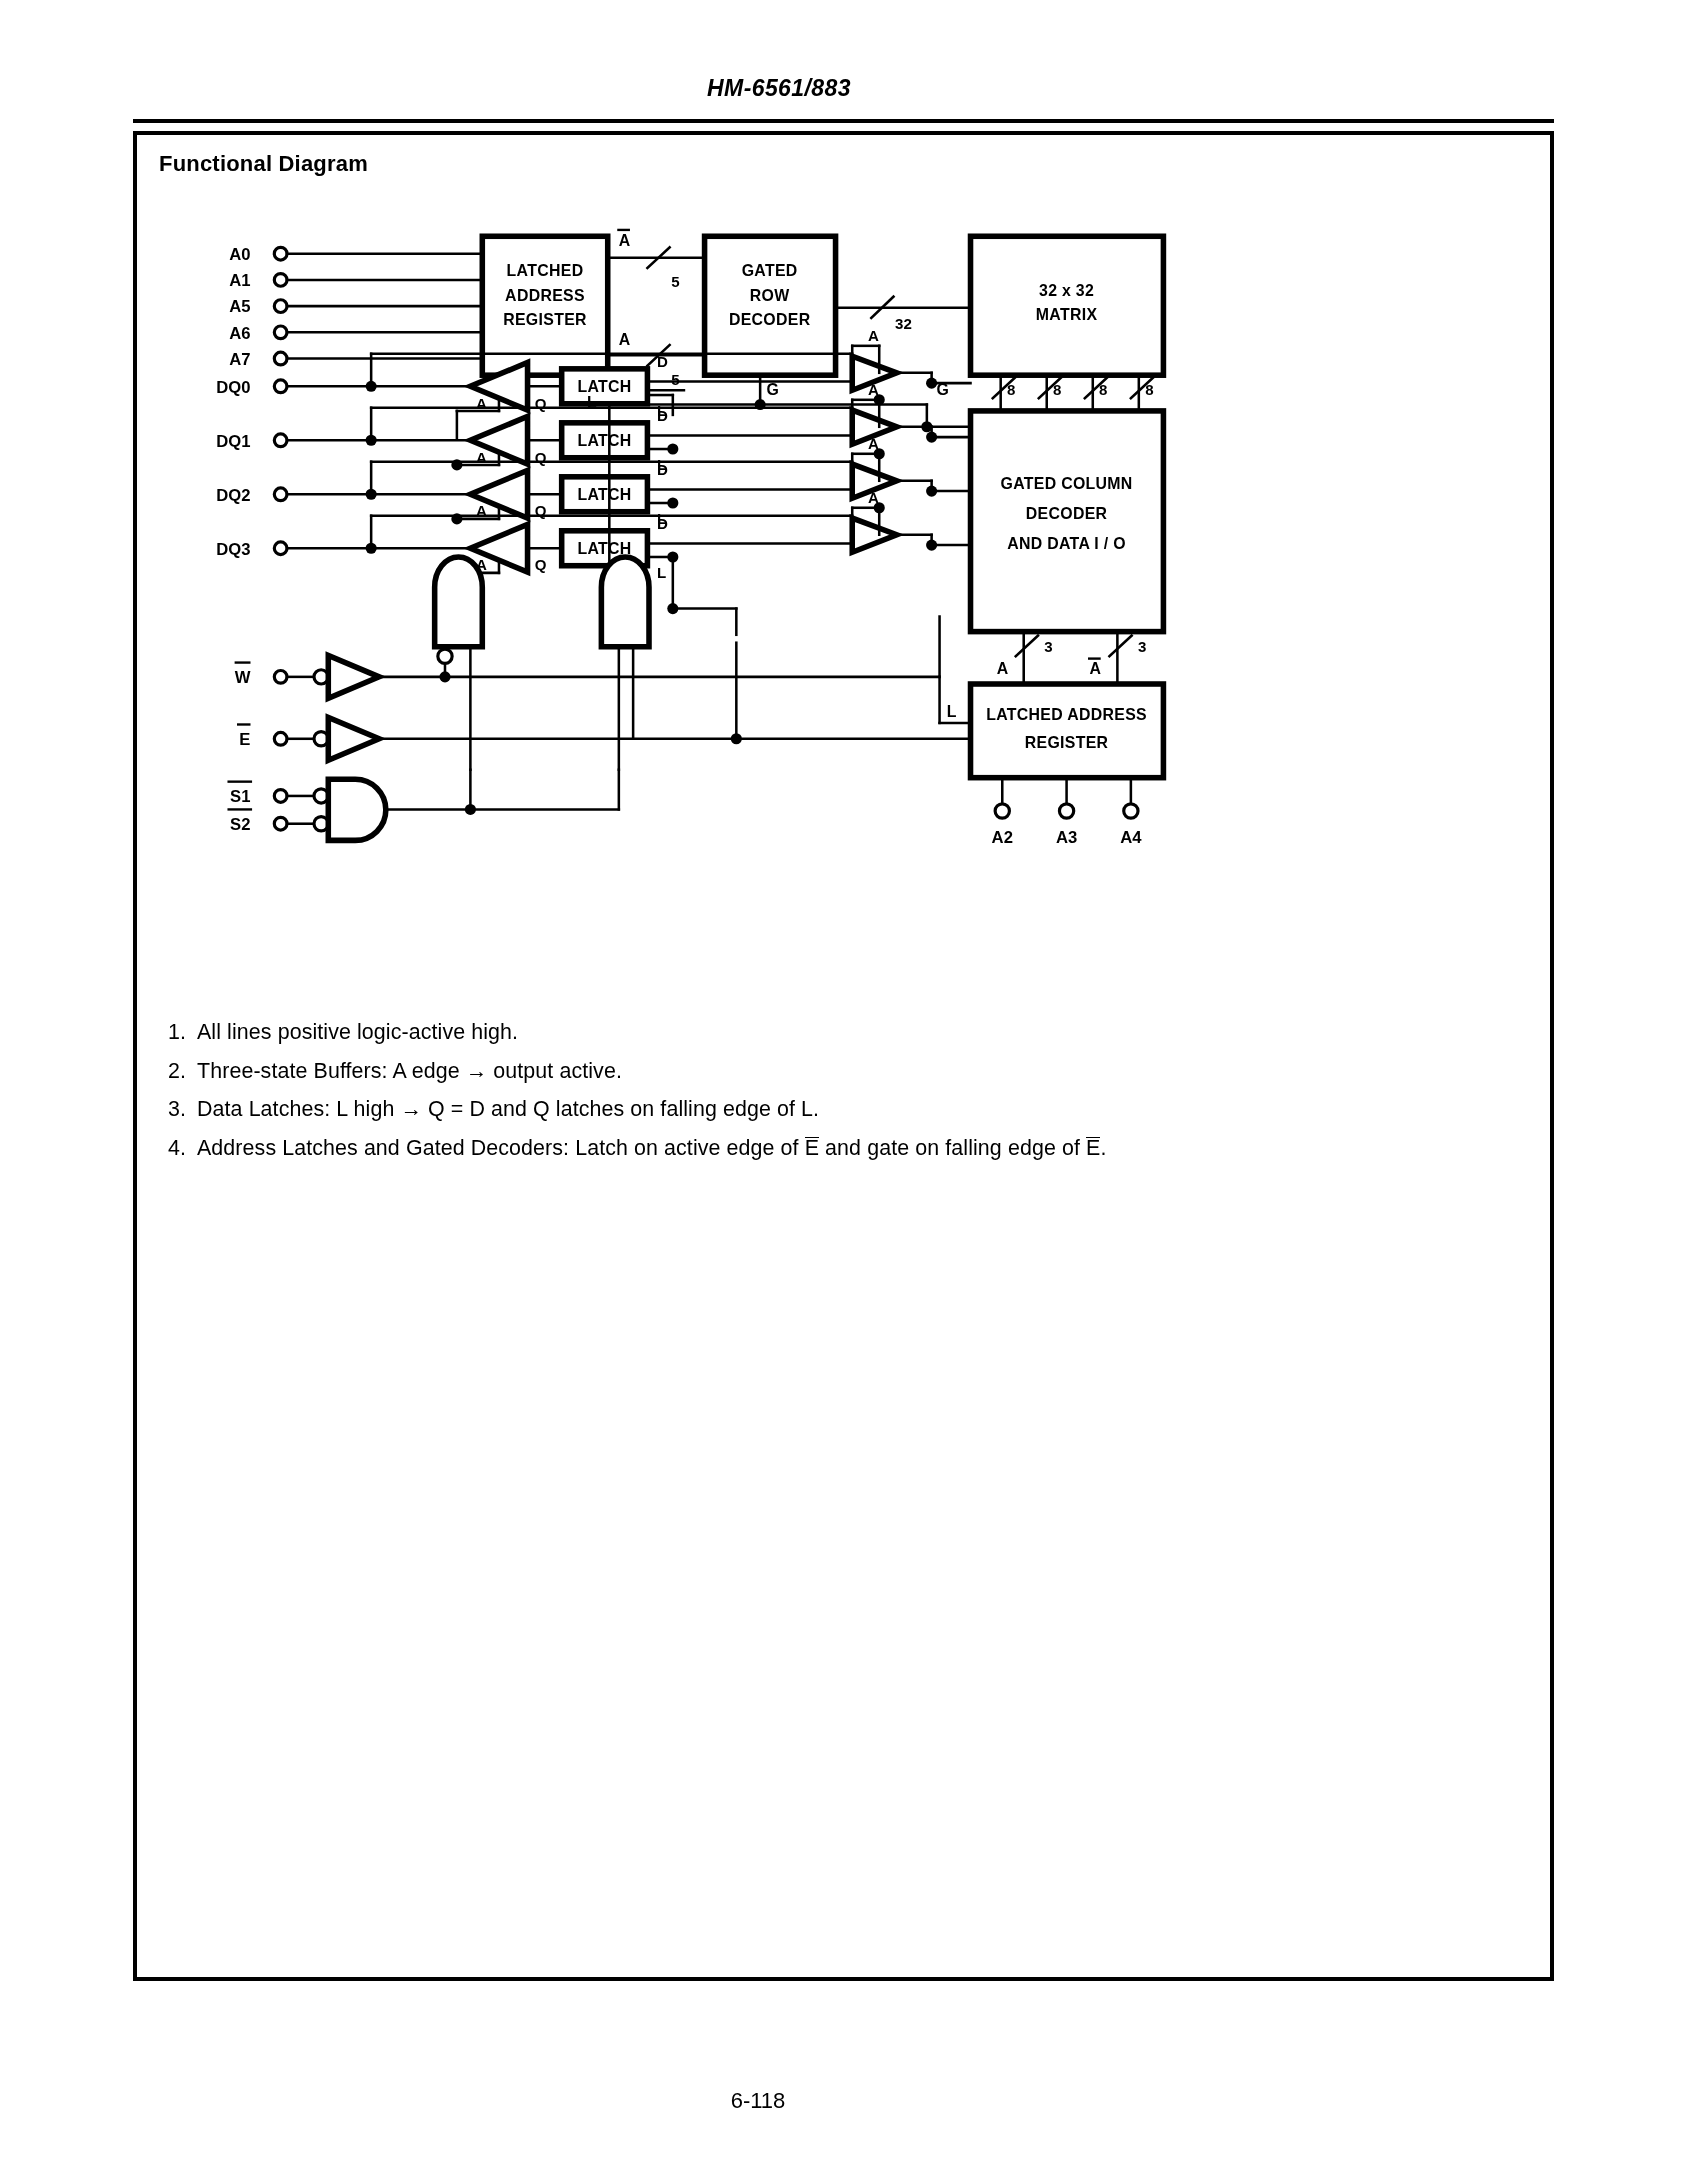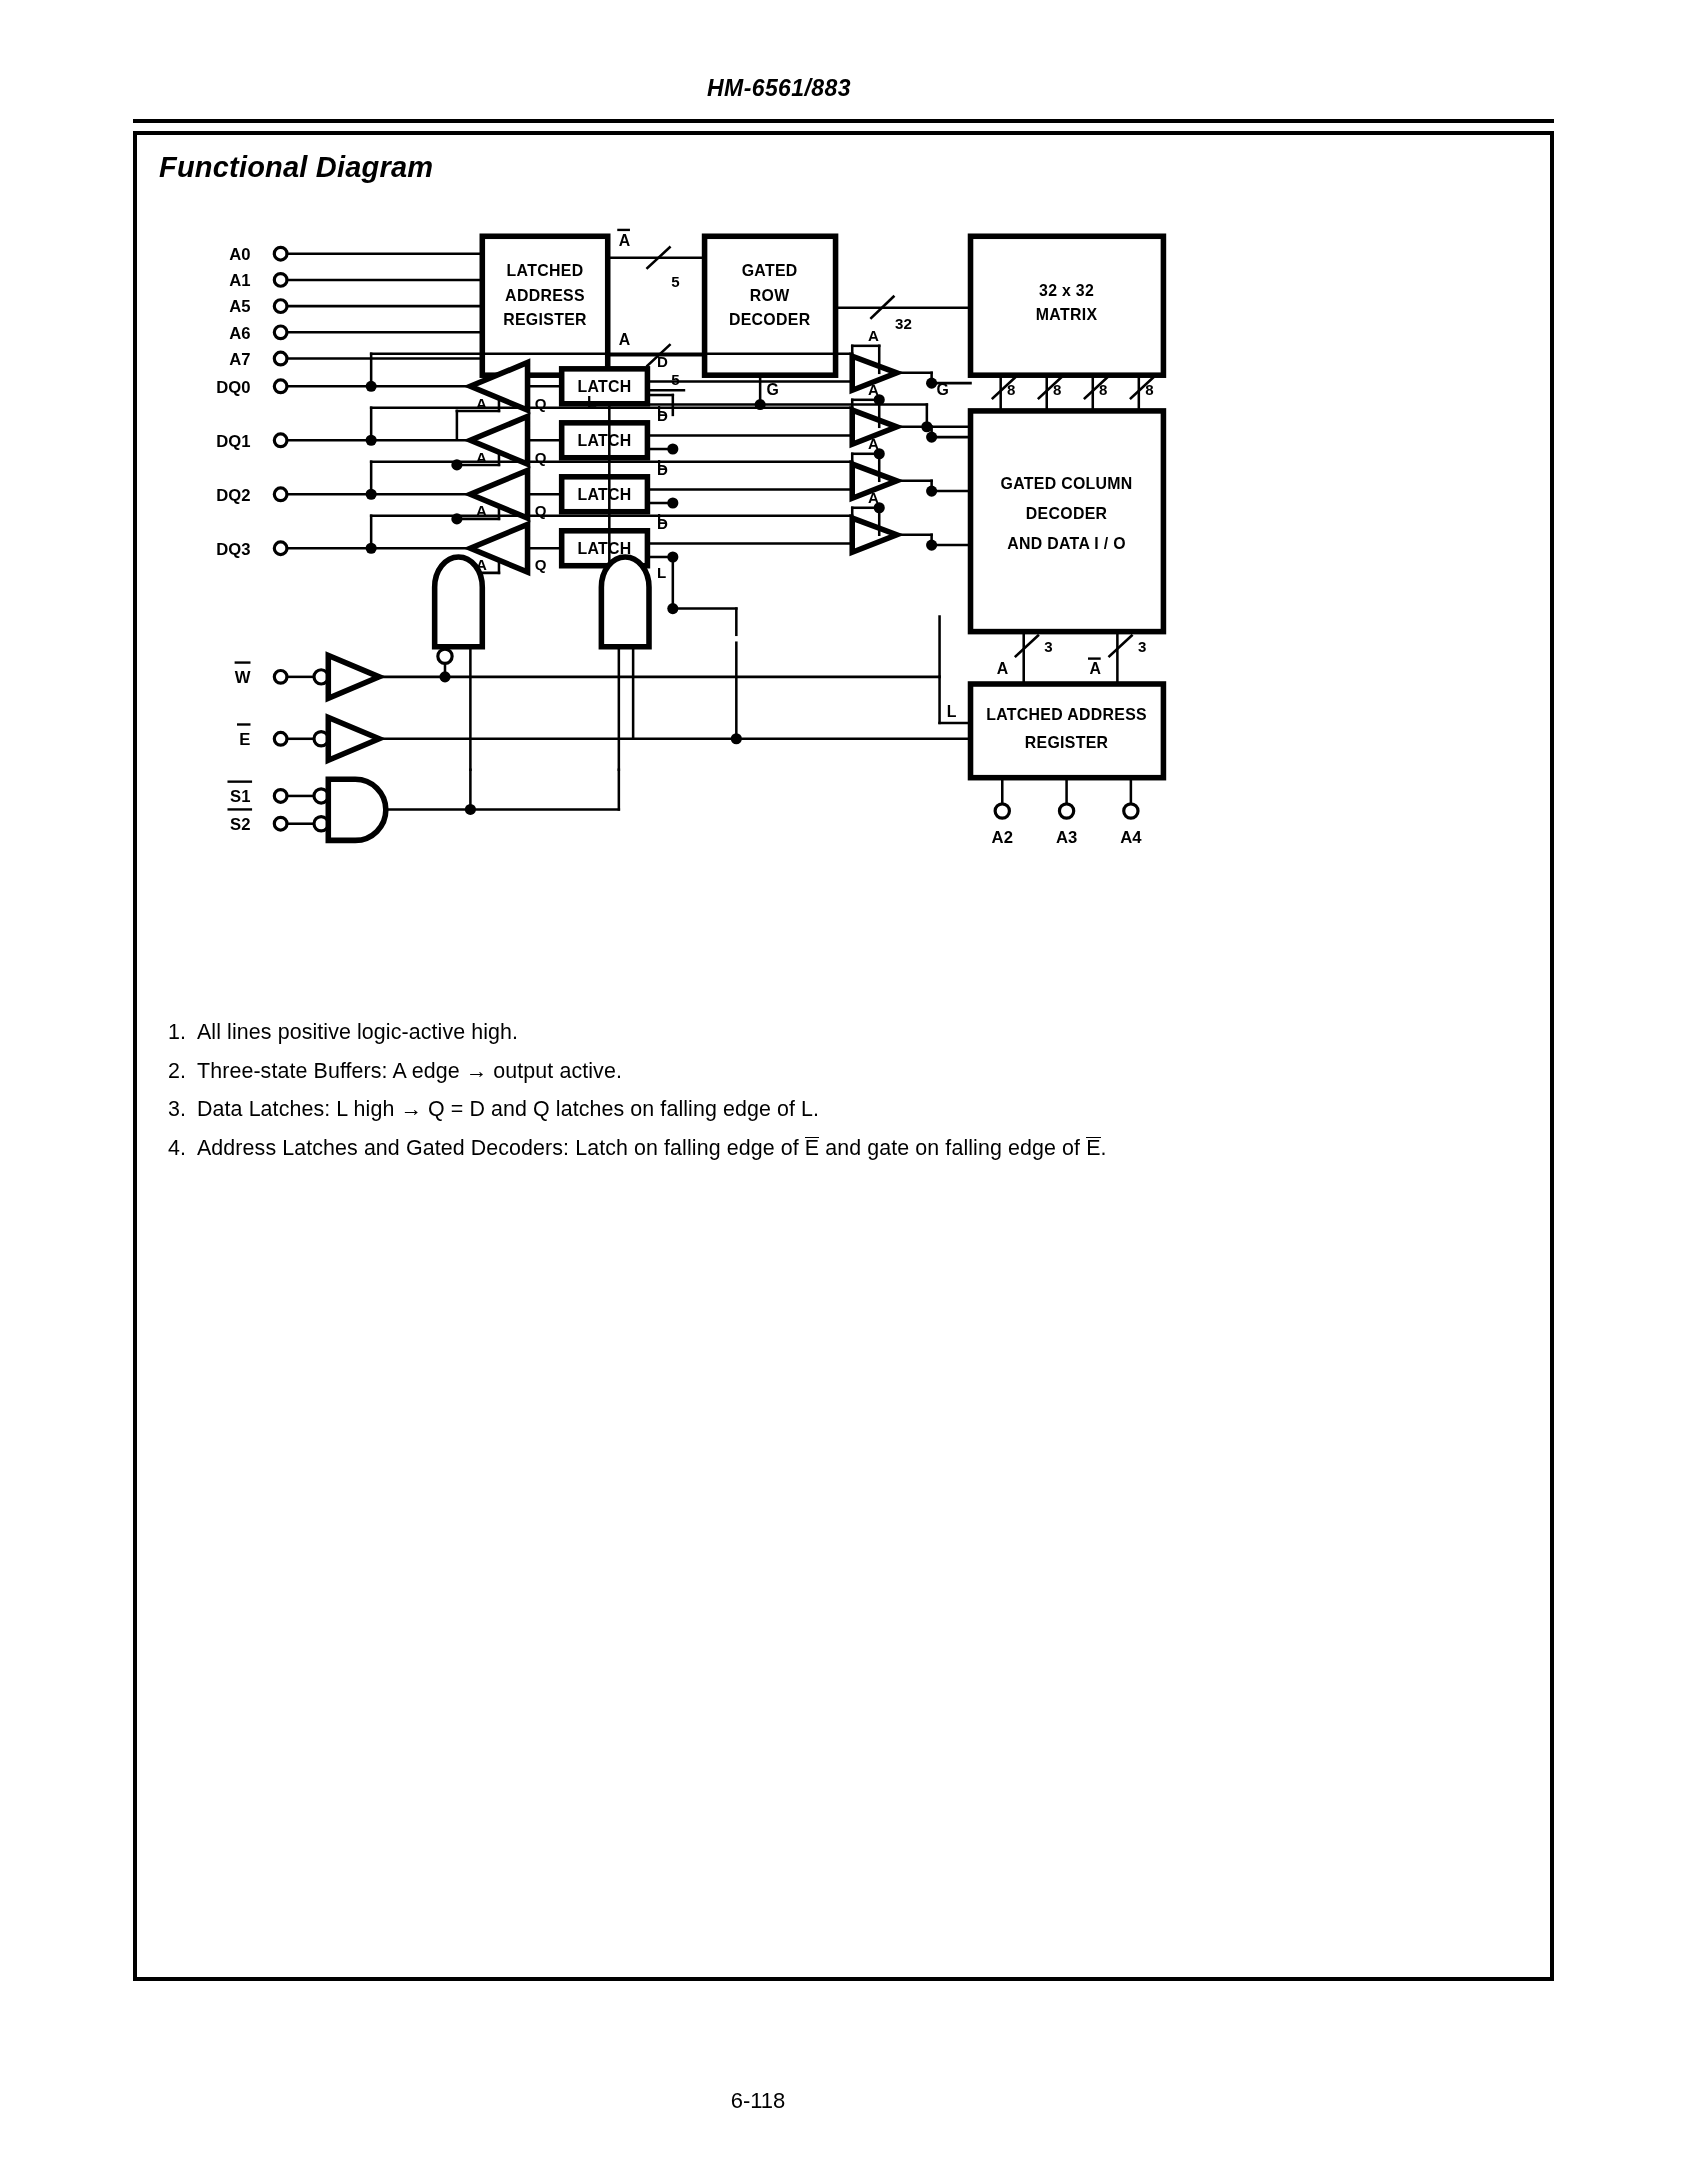--- a/index.html
+++ b/index.html
@@ -48,23 +48,22 @@
     width: 1421px;
     height: 1850px;
     border: 4px solid #000;
     box-sizing: border-box;
     background: #fff;
   }
   .section-title {
     position: absolute;
     left: 159px;
     top: 151px;
-    font-size: 29px;
+    font-size: 22px;
     font-weight: bold;
-    font-style: italic;
     letter-spacing: 0.2px;
   }
   
   .diagram {
     position: absolute;
     left: 133px;
     top: 214px;
     width: 1421px;
     height: 786px;
   }
@@ -477,20 +476,20 @@
       <div class="note-txt">Three-state Buffers: A edge → output active.</div>
     </div>
 
     <div class="note-row">
       <div class="note-num">3.</div>
       <div class="note-txt">Data Latches: L high → Q = D and Q latches on falling edge of L.</div>
     </div>
 
     <div class="note-row">
       <div class="note-num">4.</div>
-      <div class="note-txt"><span>Address Latches and Gated Decoders: Latch on falling edge of </span><span class="ovl">E</span><span> and gate on falling edge of </span><span class="ovl">E</span><span>.</span></div>
+      <div class="note-txt"><span>Address Latches and Gated Decoders: Latch on active edge of </span><span class="ovl">E</span><span> and gate on falling edge of </span><span class="ovl">E</span><span>.</span></div>
     </div>
   </div>
 
   <div class="footer">6-118</div>
 
 </div>
 
 
 </body></html>

